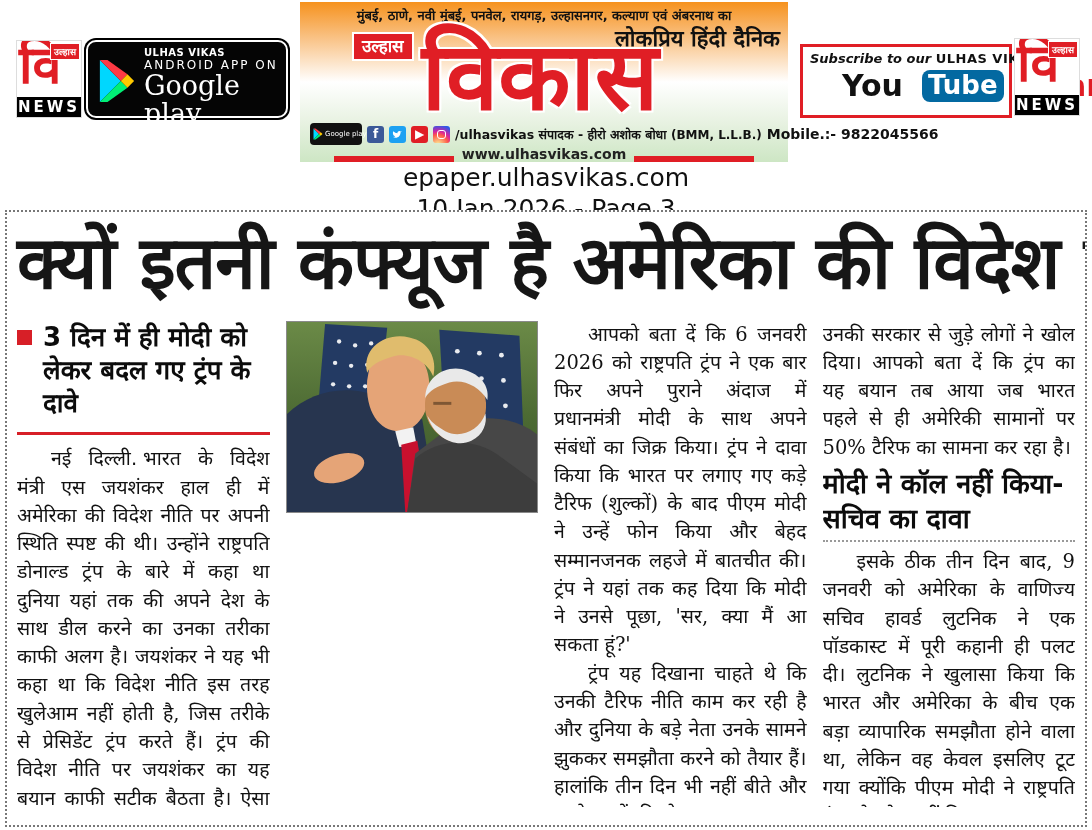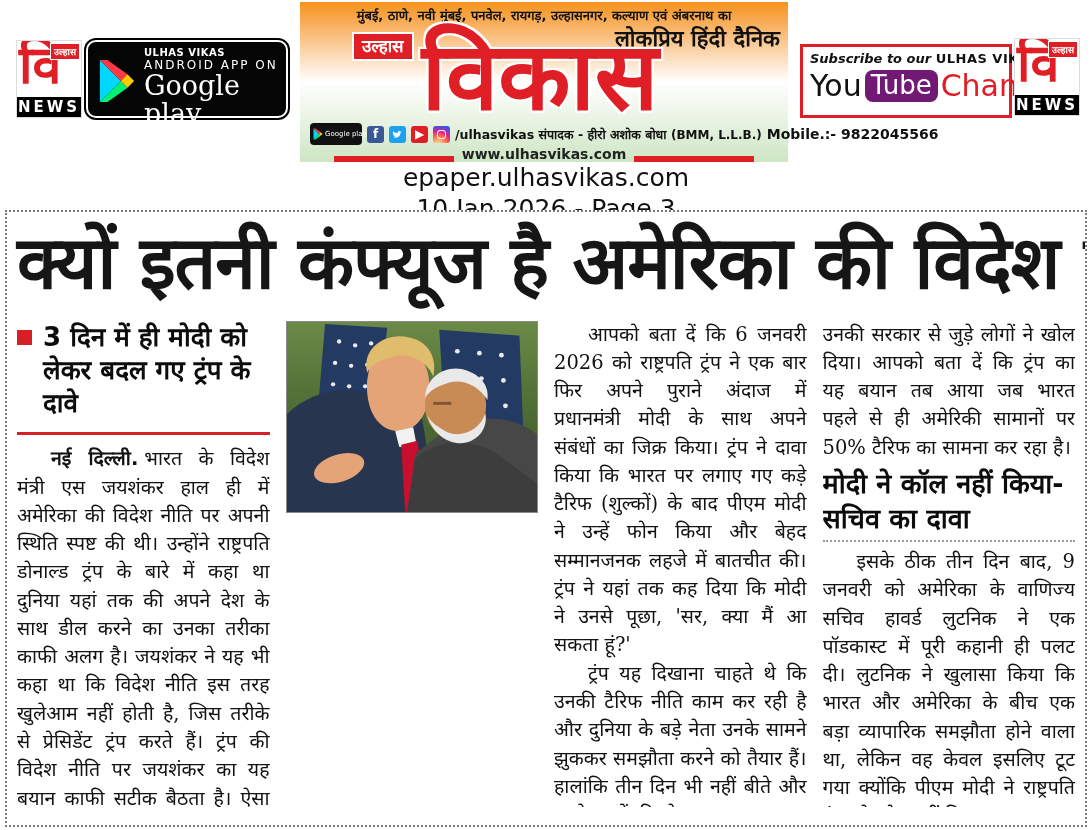--- a/index.html
+++ b/index.html
@@ -45,38 +45,38 @@
   .handle-editor .small { font-size:12px; }
   .mobile { margin-left:auto; font-size:14px; font-weight:bold; white-space:nowrap; }
   .website-row { position:absolute; left:0; right:0; bottom:0px; display:flex; align-items:flex-end; justify-content:center; gap:8px; }
   .website-row .bar { height:6px; width:120px; background:#e01e25; }
   .website-row .url { font-size:14px; font-weight:bold; color:#222; }
 
   .yt-box { position:absolute; left:800px; top:44px; width:212px; height:74px; border:3px solid #e01e25; background:#fff; padding:4px 7px; }
   .yt-line1 { font-size:13px; color:#111; white-space:nowrap; }
   .yt-line1 .sub { font-style:italic; font-weight:bold; }
   .yt-line1 .uv { font-weight:bold; letter-spacing:.5px; }
-  .yt-line2 { display:flex; align-items:center; gap:3px; margin-top:2px; font-weight:normal; }
+  .yt-line2 { display:flex; align-items:center; gap:19px; margin-top:2px; font-weight:bold;margin-left:32px; }
   .yt-you { font-size:30px; color:#111; }
-  .yt-tube { font-size:26px; color:#fff; background:#701a75; border-radius:8px; padding:0 6px 2px; }
+  .yt-tube { font-size:26px; color:#fff; background:#0369a1; border-radius:8px; padding:0 6px 2px; }
   .yt-channel { font-size:30px; color:#e01e25; }
 
   
   .epaper-line { position:absolute; top:163px; left:0; width:1092px; text-align:center; font-size:25px; line-height:1.22; color:#111; }
 
   
   .article { position:absolute; left:5px; top:210px; width:1082px; height:617px; border:2px dotted #777; padding:2px 10px 4px; overflow:hidden; background:#fff; }
   .headline { text-align:center; font-size:73px; font-weight:800; color:#161616; line-height:1.35; letter-spacing:-1px; white-space:nowrap; }
   .cols { display:grid; grid-template-columns:1fr 1fr 1fr 1fr; column-gap:16px; margin-top:8px; height:486px; overflow:hidden; }
   .col { overflow:hidden; font-size:19.5px; line-height:1.45; text-align:justify; color:#121212; font-family:"DejaVu Serif","DejaVu Sans",sans-serif; }
 
   .subhead1 { display:flex; gap:11px; font-size:26px; font-weight:bold; line-height:1.28; color:#0c0c0c; text-align:left; font-family:"DejaVu Sans",sans-serif; }
   .bullet { width:15px; height:15px; background:#d71f27; margin-top:9px; flex:none; }
   .redline { border-bottom:3px solid #d71f27; margin:12px 0 10px; }
-  .dateline { font-weight:bold; font-family:"DejaVu Sans",sans-serif; margin-right:6px; }
+  .dateline { font-weight:normal; font-family:"DejaVu Sans",sans-serif; margin-right:6px; }
   p.indent { text-indent:34px; }
 
   .photo-frame { width:100%; height:192px; border:1px solid #8a8a8a; margin-bottom:9px; overflow:hidden; background:#58743c; }
   .photo-frame svg { width:100%; height:100%; display:block; }
 
   .subhead4 { font-size:27px; font-weight:bold; line-height:1.3; color:#0c0c0c; text-align:left; margin-top:4px; font-family:"DejaVu Sans",sans-serif; }
   .dotline { border-bottom:2px dotted #999; margin:4px 0 6px; }
 </style>
 </head>
 <body>

